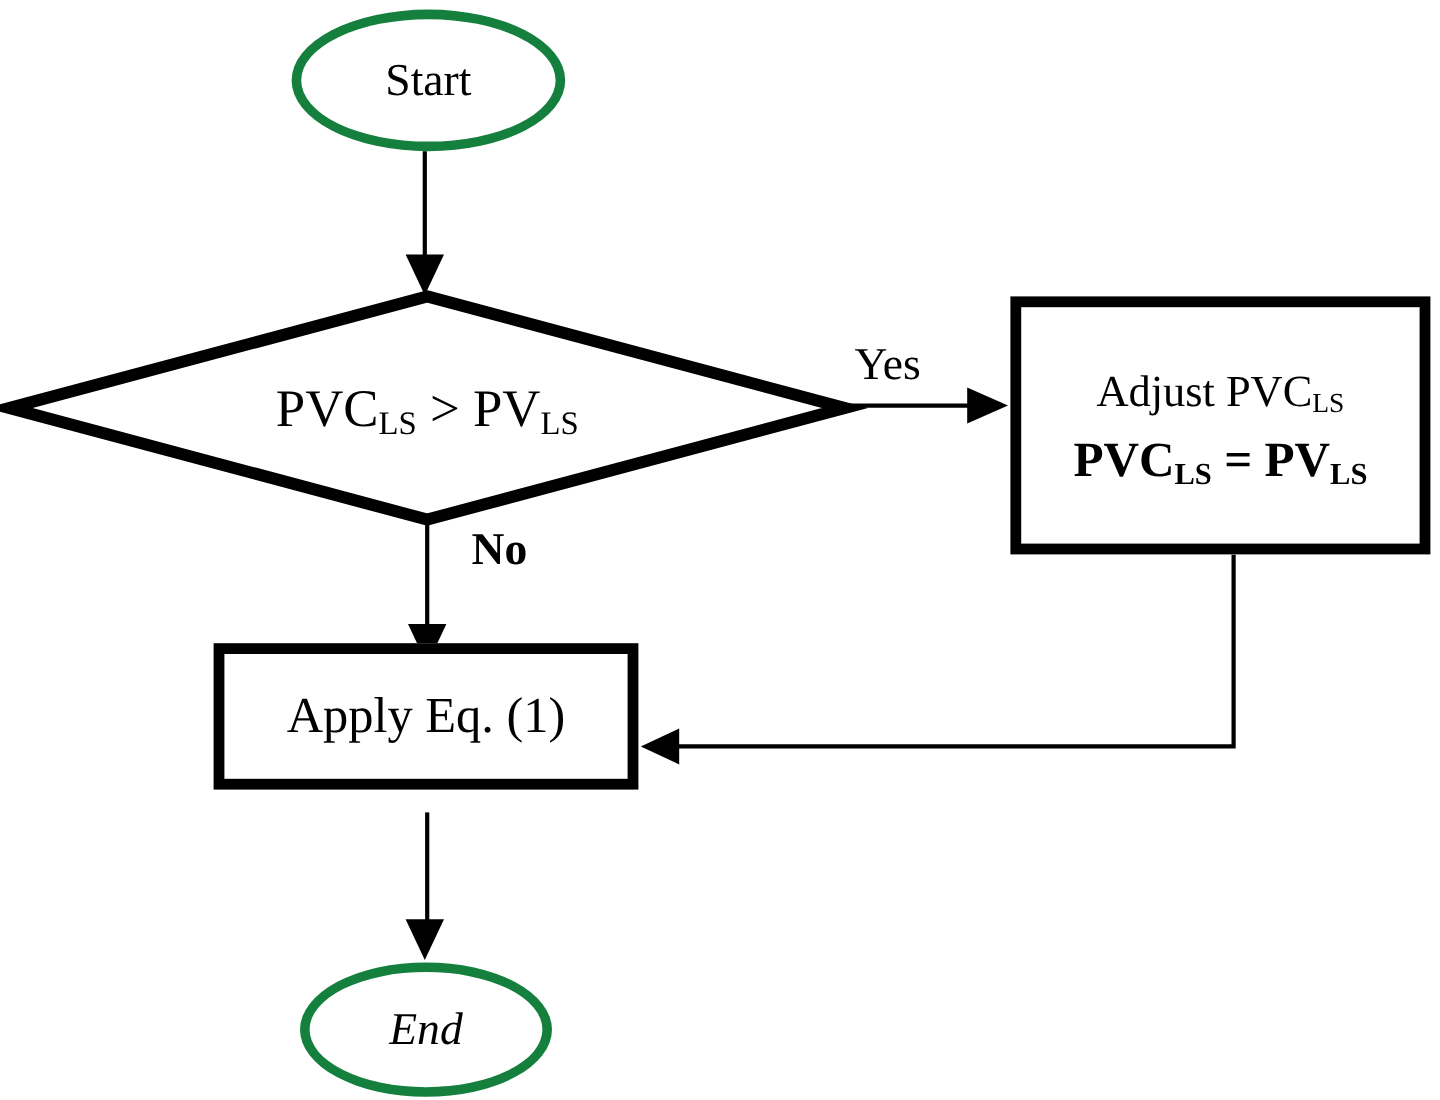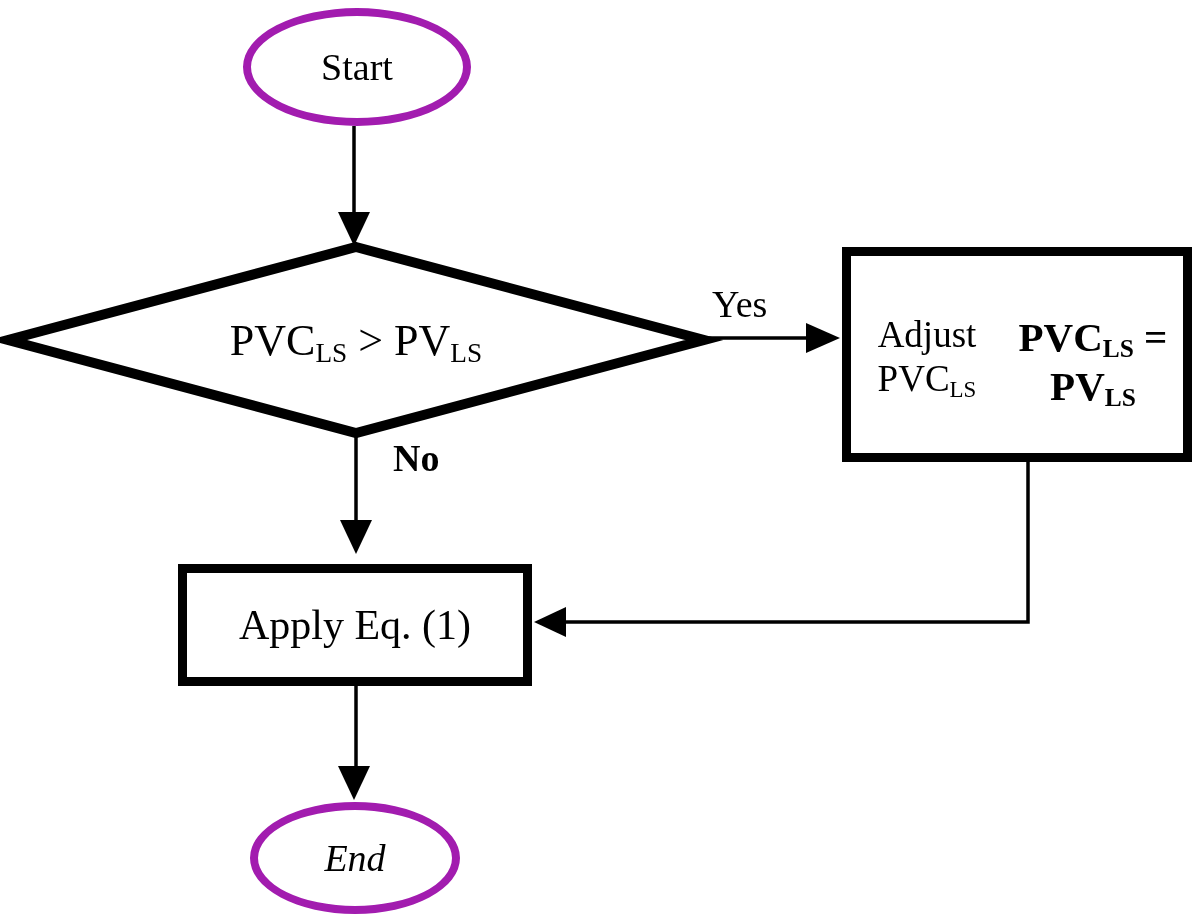--- a/index.html
+++ b/index.html
@@ -24,21 +24,21 @@
   .node {
     position: absolute;
     display: flex;
     align-items: center;
     justify-content: center;
     box-sizing: border-box;
     text-align: center;
     background: #ffffff;
   }
   .terminator {
-    border: 8px solid #a21caf;
+    border: 8px solid #15803d;
     border-radius: 50%;
   }
   .process {
     border: 9px solid #000000;
   }
   #node-start {
     left: 243px; top: 8px; width: 228px; height: 118px;
     font-size: 38px;
   }
   #node-end {
@@ -47,32 +47,32 @@
     font-style: italic;
   }
   #decision-label {
     position: absolute;
     left: 156px; top: 296px; width: 400px; height: 88px;
     display: flex; align-items: center; justify-content: center;
     font-size: 44px; font-weight: normal;
   }
   #node-adjust {
     left: 842px; top: 247px; width: 350px; height: 215px;
-    flex-direction: row;
+    flex-direction: column;
     font-size: 37px;
     line-height: 1.18;
     padding-top: 4px;
   }
   #node-adjust .formula-line {
     margin-top: 10px;
     font-weight: bold;
     font-size: 41px;
   }
   #node-apply {
-    left: 178px; top: 564px; width: 354px; height: 122px;
+    left: 178px; top: 536px; width: 354px; height: 122px;
     font-size: 42px;
   }
   .edge-label {
     position: absolute;
     font-size: 38px;
     background: transparent;
   }
   #label-yes { left: 712px; top: 282px; }
   #label-no  { left: 393px; top: 436px; font-weight: bold; }
   sub {

